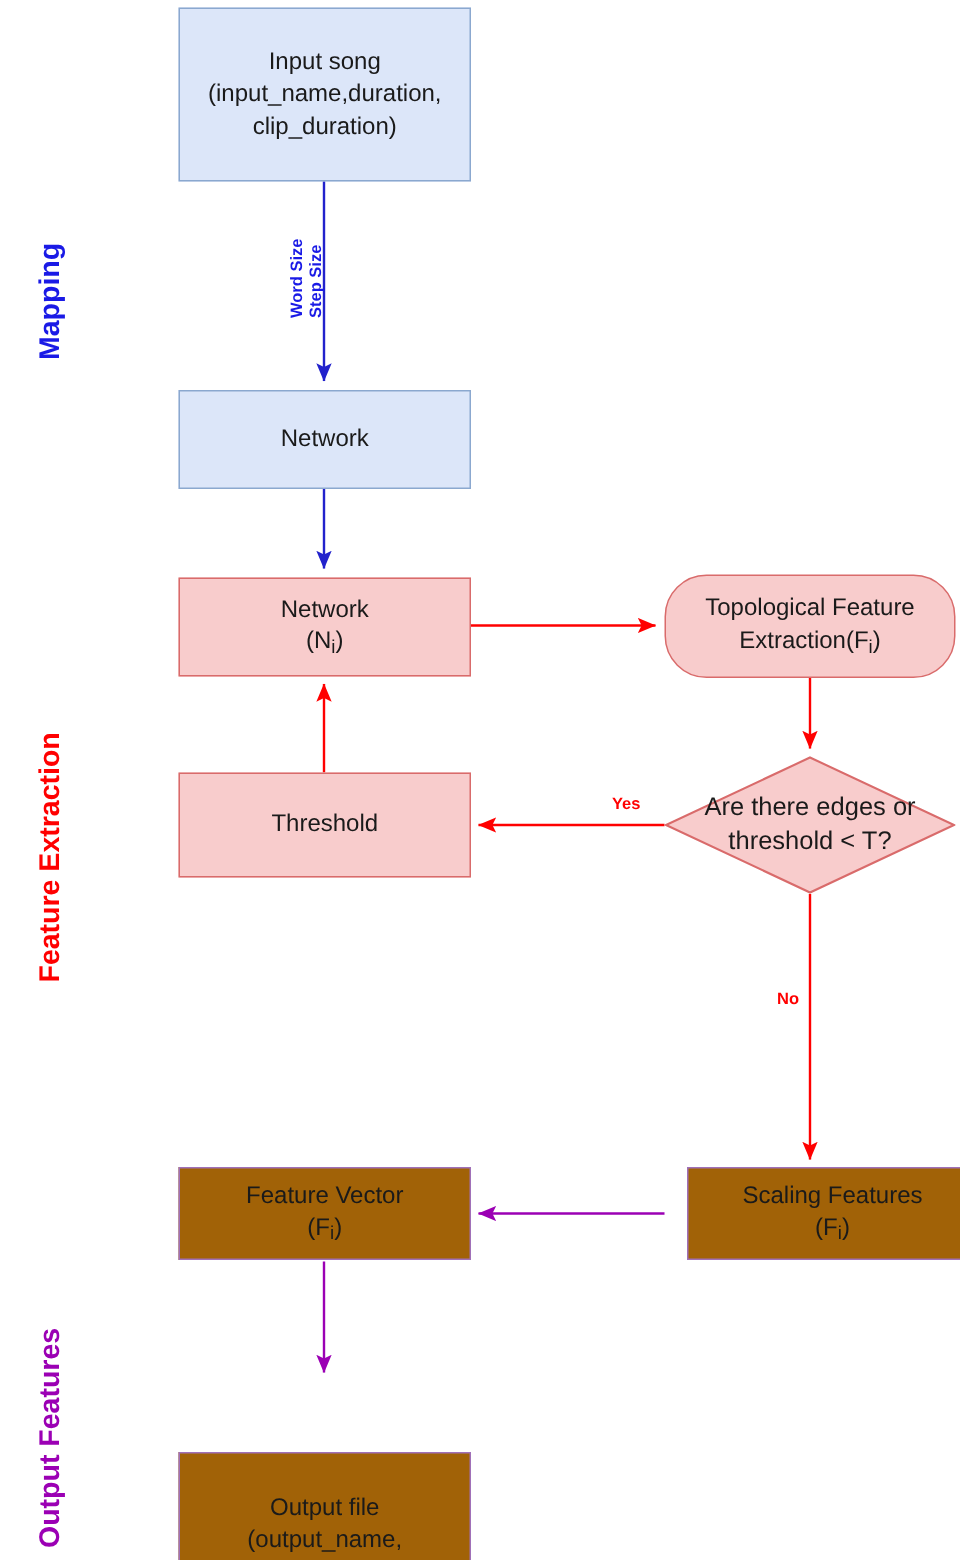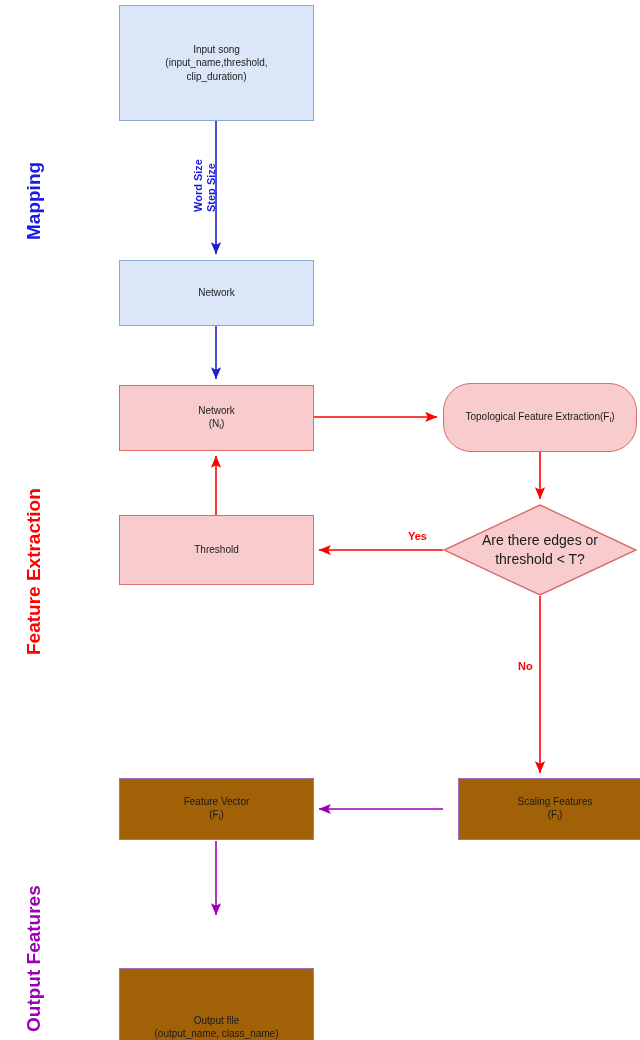--- a/index.html
+++ b/index.html
@@ -38,21 +38,21 @@
   .lane-output    { color: #9b00b4; left: 24px; top: 1032px; }
 
   
   .node {
     position: absolute;
     box-sizing: border-box;
     display: flex;
     align-items: center;
     justify-content: center;
     text-align: center;
-    font-size: 10px;
+    font-size: 16px;
     color: #1a1a1a;
     line-height: 1.35;
     border-width: 1px;
     border-style: solid;
   }
   .node .txt { padding: 0 4px; }
 
   .blue  { background: #dce6f9; border-color: #8ba8cf; }
   .pink  { background: #f8cccc; border-color: #d96b6b; }
   .lilac { background: #a16207; border-color: #a070b8; }
@@ -69,21 +69,21 @@
   }
   .diamond-text {
     position: absolute;
     left: 0; top: 0;
     width: 100%;
     height: 100%;
     display: flex;
     align-items: center;
     justify-content: center;
     text-align: center;
-    font-size: 14px;
+    font-size: 17px;
     color: #1a1a1a;
     line-height: 1.35;
   }
 
   
   #edges {
     position: absolute;
     left: 0; top: 0;
     width: 640px;
     height: 1040px;
@@ -154,21 +154,21 @@
 
   <div class="edge-label rot lbl-blue" style="left:206px; top:212px;">Step Size</div>
 
   <div class="edge-label lbl-red" style="left:408px; top:531px;">Yes</div>
 
   <div class="edge-label lbl-red" style="left:518px; top:661px;">No</div>
 
   <div class="node blue" style="left:119px; top:5px; width:195px; height:116px;">
     <div class="txt">
       <span>Input song</span><br>
-      <span>(input_name,threshold,</span><br>
+      <span>(input_name,duration,</span><br>
       <span>clip_duration)</span>
     </div>
   </div>
 
   <div class="node blue" style="left:119px; top:260px; width:195px; height:66px;">
     <div class="txt">
       <span>Network</span>
     </div>
   </div>
 

